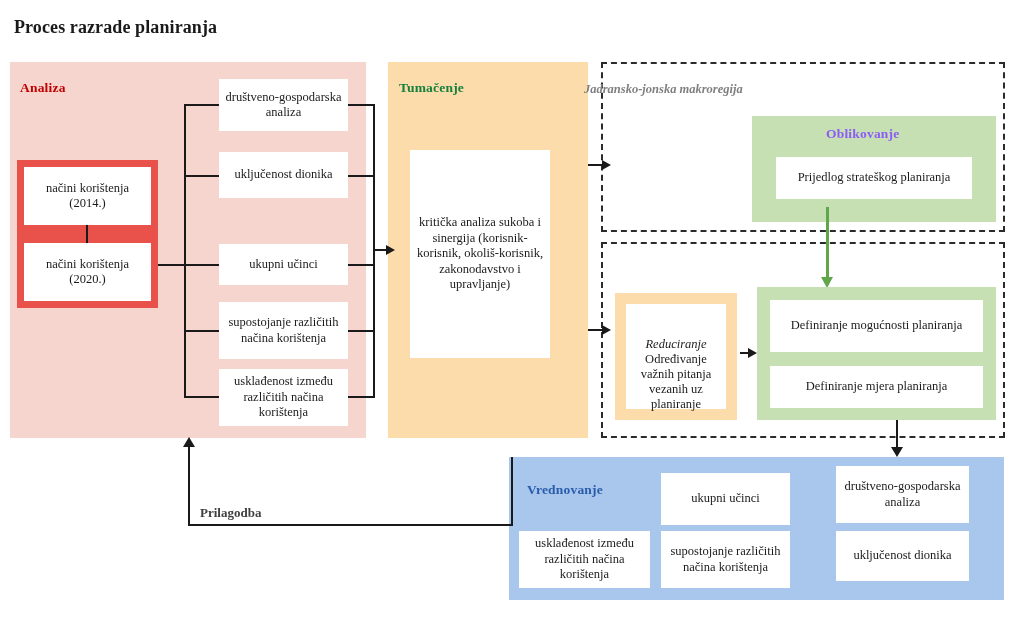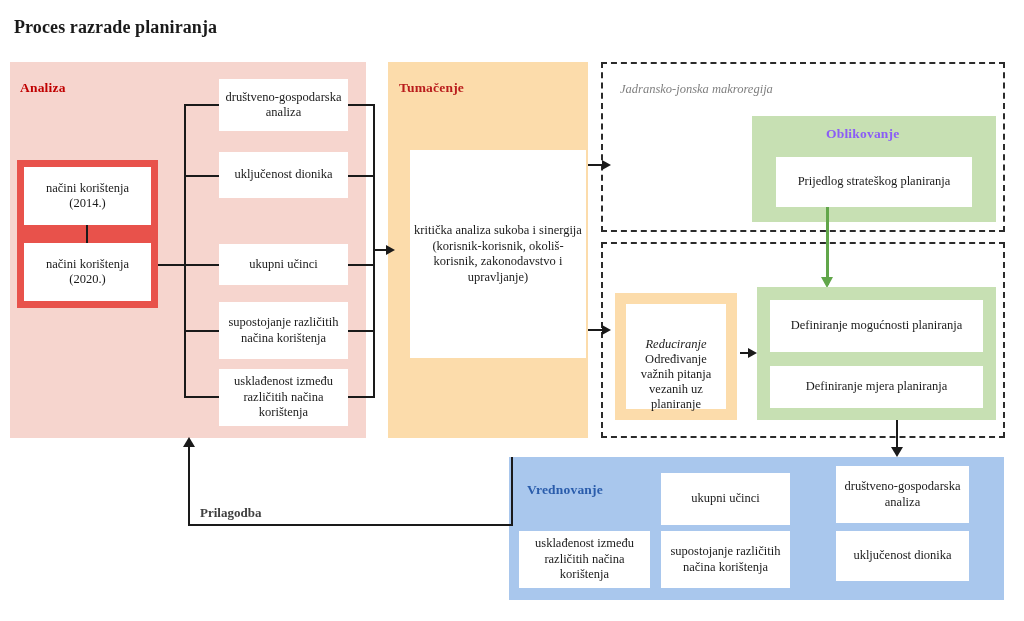--- a/index.html
+++ b/index.html
@@ -28,29 +28,29 @@
   #panel-vrednovanje{left:509px;top:457px;width:495px;height:143px;background:#a9c7ed;}
 
   
   .dashed{border:2px dashed #2b2b2b;background:#ffffff;}
   #region-makro{left:601px;top:62px;width:404px;height:170px;}
   #region-zarisna{left:601px;top:242px;width:404px;height:196px;}
 
   
   .stage-title{font-weight:bold;font-size:13.5px;letter-spacing:.2px;}
   #t-analiza{left:20px;top:80px;color:#c00000;}
-  #t-tumacenje{left:399px;top:80px;color:#b91c1c;text-align:center;}
+  #t-tumacenje{left:399px;top:80px;color:#15803d;text-align:center;}
   #t-oblikovanje{left:781px;top:126px;color:#8b5cf6;margin-left:45px;}
   #t-vrednovanje{left:527px;top:482px;color:#2a5cab;}
 
   .region-title{
     font-style:italic;font-weight:normal;font-size:12.5px;color:#7f7f7f;
     line-height:1.25;
   }
-  #t-makro{left:620px;top:82px;width:170px;}
+  #t-makro{left:584px;top:82px;width:170px;font-weight:bold;}
   #t-zarisna{left:616px;top:256px;width:180px;}
 
   
   .wbox{
     background:#ffffff;
     display:flex;align-items:center;justify-content:center;
     text-align:center;
     font-size:12.5px;color:#1a1a1a;line-height:1.24;
     padding:2px 4px;
   }
@@ -63,25 +63,25 @@
   #red-link{left:86px;top:225px;width:2px;height:18px;background:#1a1a1a;}
 
   
   #a1{left:219px;top:79px;width:129px;height:52px;}
   #a2{left:219px;top:152px;width:129px;height:46px;}
   #a3{left:219px;top:244px;width:129px;height:41px;}
   #a4{left:219px;top:302px;width:129px;height:57px;}
   #a5{left:219px;top:369px;width:129px;height:57px;}
 
   
-  #tum-box{left:410px;top:150px;width:176px;height:208px;font-size:12.5px;}
+  #tum-box{left:410px;top:150px;width:140px;height:208px;font-size:12.5px;}
 
   
   #green-oblik{left:752px;top:116px;width:244px;height:106px;background:#c7e0b3;}
-  #green-oblik-box{left:776px;top:157px;width:196px;height:50px;}
+  #green-oblik-box{left:776px;top:157px;width:196px;height:42px;}
 
   
   #orange-red{left:615px;top:293px;width:122px;height:127px;background:#fcdcab;}
   #orange-red-box{left:626px;top:304px;width:100px;height:105px;
                   flex-direction:column;line-height:1.2;}
   #orange-red-box .it{font-style:italic;margin-top:36px;}
 
   
   #green-def{left:757px;top:287px;width:239px;height:133px;background:#c7e0b3;}
   #green-def-1{left:770px;top:300px;width:213px;height:52px;}

